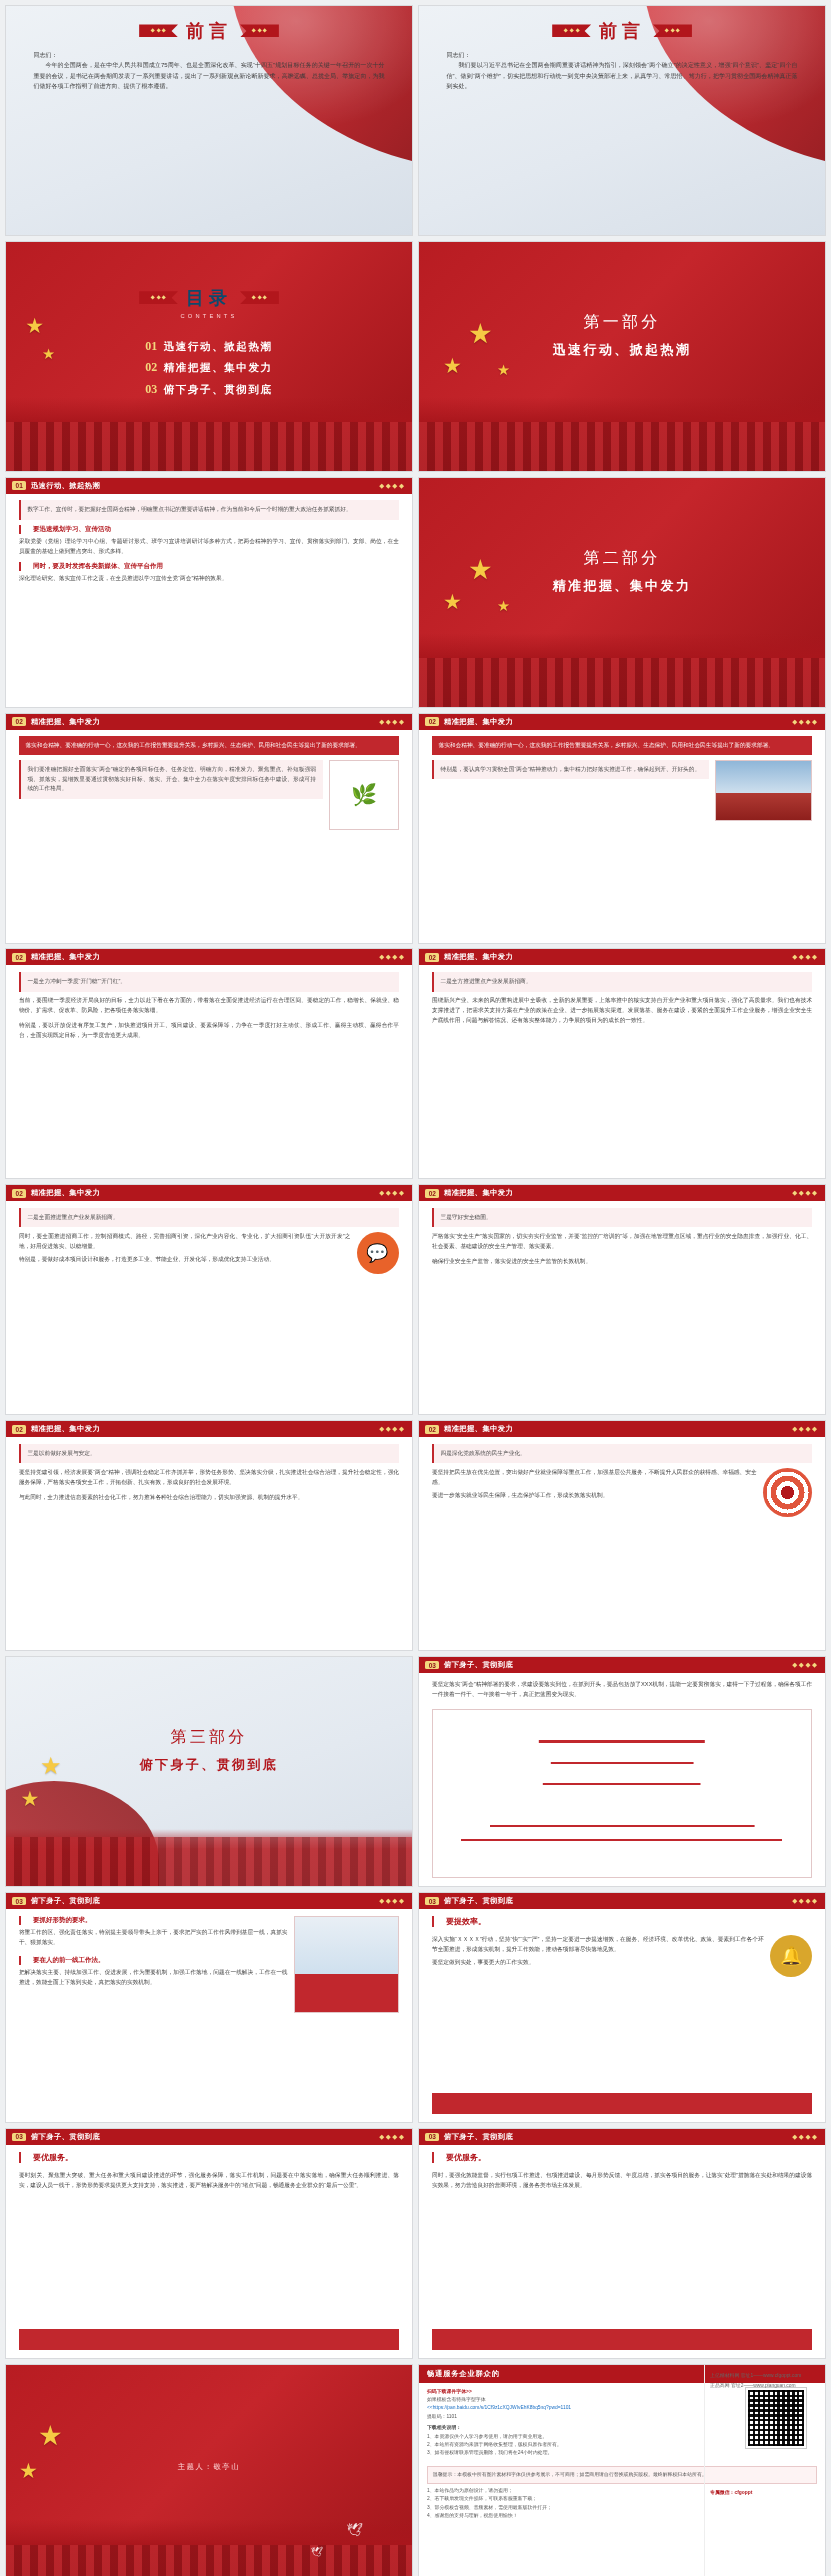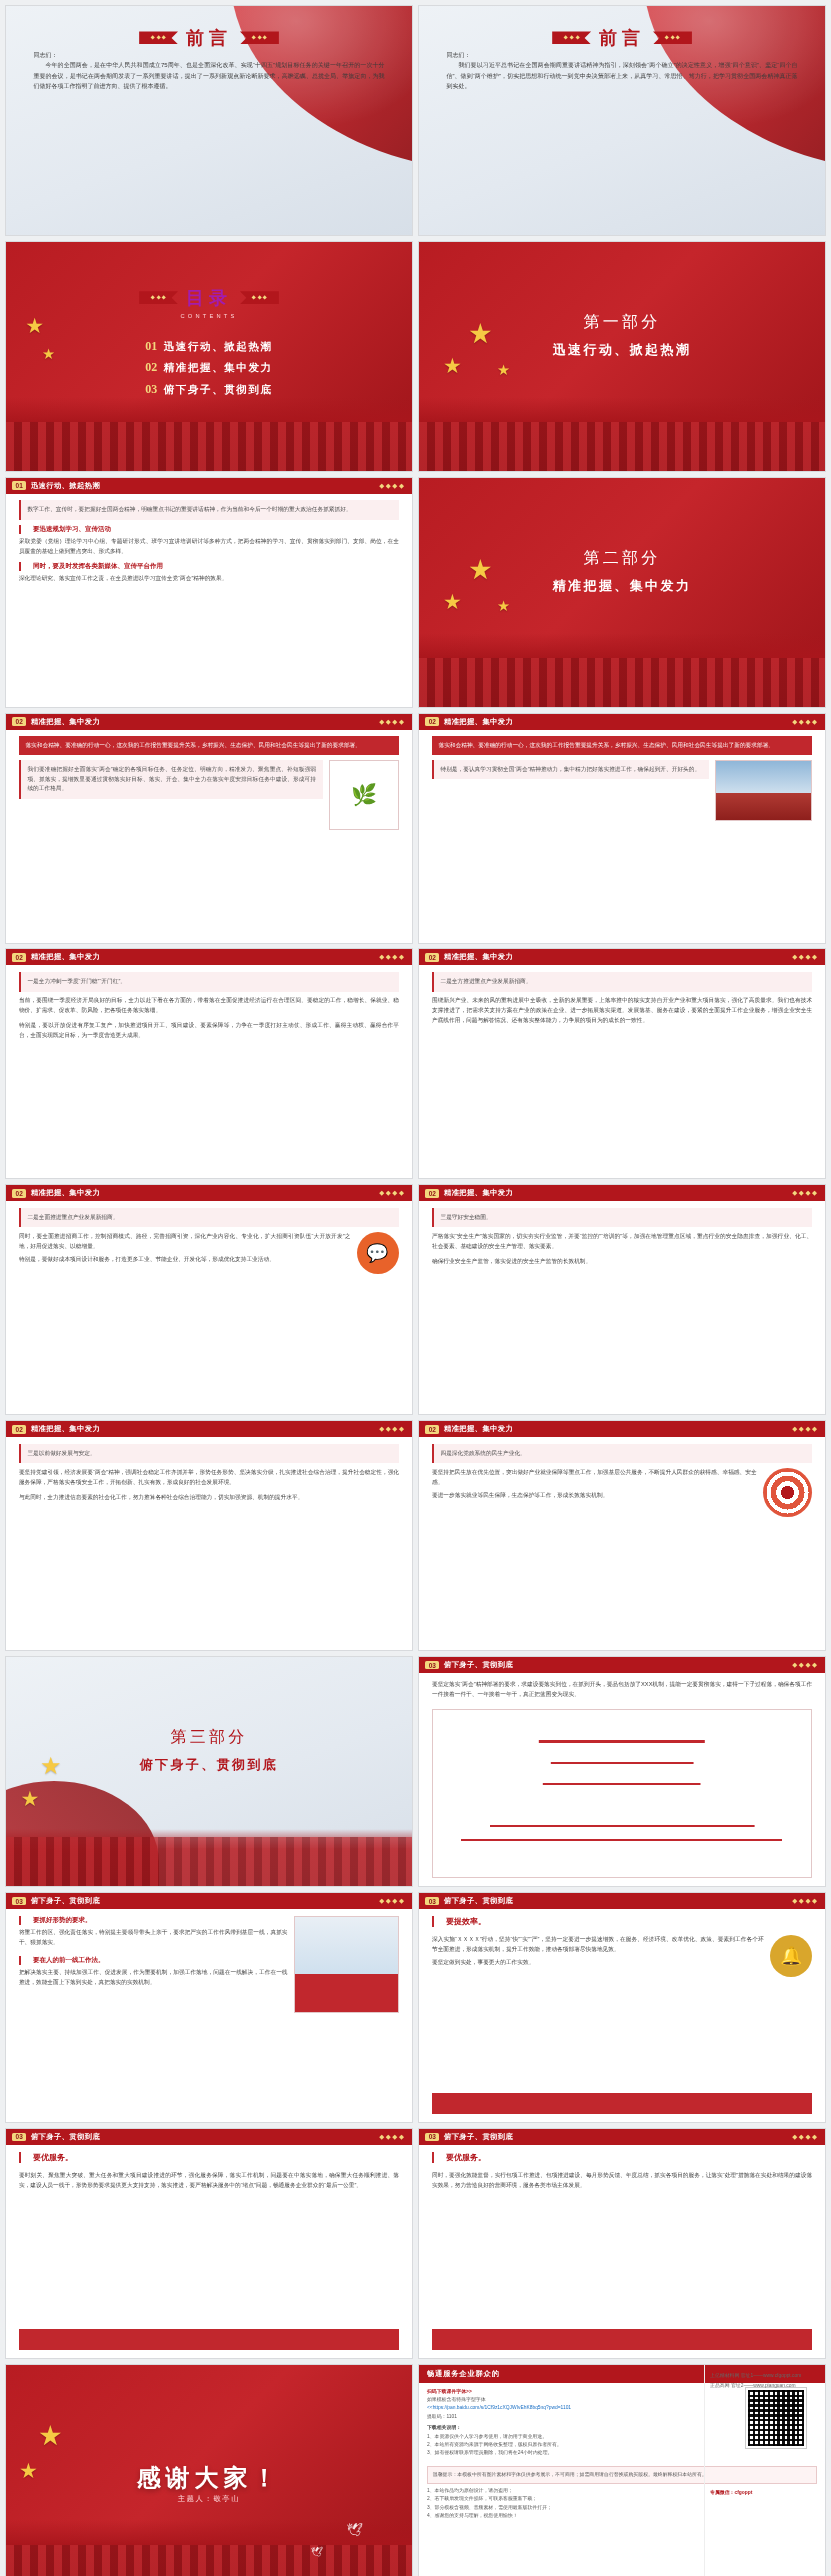--- a/index.html
+++ b/index.html
@@ -69,21 +69,21 @@
   }
   .bar .idx {
     background:#f3d77e; color:#8e1216; font-size:6.5px; font-weight:bold;
     padding:0.8px 3.2px; border-radius:1.6px;
   }
   .bar .btitle { color:#fff; font-size:7.3px; font-weight:bold; letter-spacing:0.4px; }
   .bar .dots { margin-left:auto; color:#f3d77e; font-size:6.5px; letter-spacing:1.6px; }
 
   
   .ribbon {
-    position:absolute; top:20px; left:50%; transform:translateX(-50%);
+    position:absolute; top:13px; left:50%; transform:translateX(-50%);
     display:flex; align-items:center; gap:8px;
   }
   .ribbon .rtxt {
     font-size:18px; font-weight:bold; color:#b2161c; letter-spacing:4.9px;
   }
   .rflag {
     width:39px; height:13px; background:#b2161c; position:relative;
     clip-path: polygon(0 0,100% 0,100% 100%,0 100%,6.5px 50%);
     display:flex; align-items:center; justify-content:center; gap:2.4px;
   }
@@ -247,21 +247,21 @@
     <div class="redwash"></div>
     <div class="cols"></div>
     <span class="star" style="left:19.4px;top:73px;">★</span>
     <span class="star" style="left:36px;top:105px;font-size:14.6px;">★</span>
     <div class="ribbon" style="top:44px;">
       <span class="rflag left">
           <i></i>
           <i></i>
           <i></i>
         </span>
-      <span class="rtxt" style="color:#a21caf">目录</span>
+      <span class="rtxt" style="color:#0c4a6e">目录</span>
       <span class="rflag">
           <i></i>
           <i></i>
           <i></i>
         </span>
     </div>
     <div style="position:absolute;top:70px;left:0;right:0;text-align:center;">
       <div class="toc-sub" style="color:#ffd7d9">CONTENTS</div>
       <div class="toc-list">
         <div class="toc-item">
@@ -537,21 +537,20 @@
   </div>
 
   <div class="slide">
     <div class="redwash"></div>
     <div class="cols"></div>
     <span class="star" style="left:32px;top:57px;font-size:27.5px;">★</span>
     <span class="star" style="left:13px;top:95px;">★</span>
     <span class="dove" style="right:49px;bottom:57px;">🕊</span>
     <span class="dove" style="right:89px;bottom:37px;font-size:9.7px;">🕊</span>
     <div class="thanks">
-      <div class="t1">感谢大家！</div>
       <div class="t2">主题人：敬亭山</div>
     </div>
   </div>
 
   <div class="slide">
     <div class="dl">
       <div class="dl-head">
         <span>畅通服务企业群众的</span>
       </div>
       <div class="dl-row">

